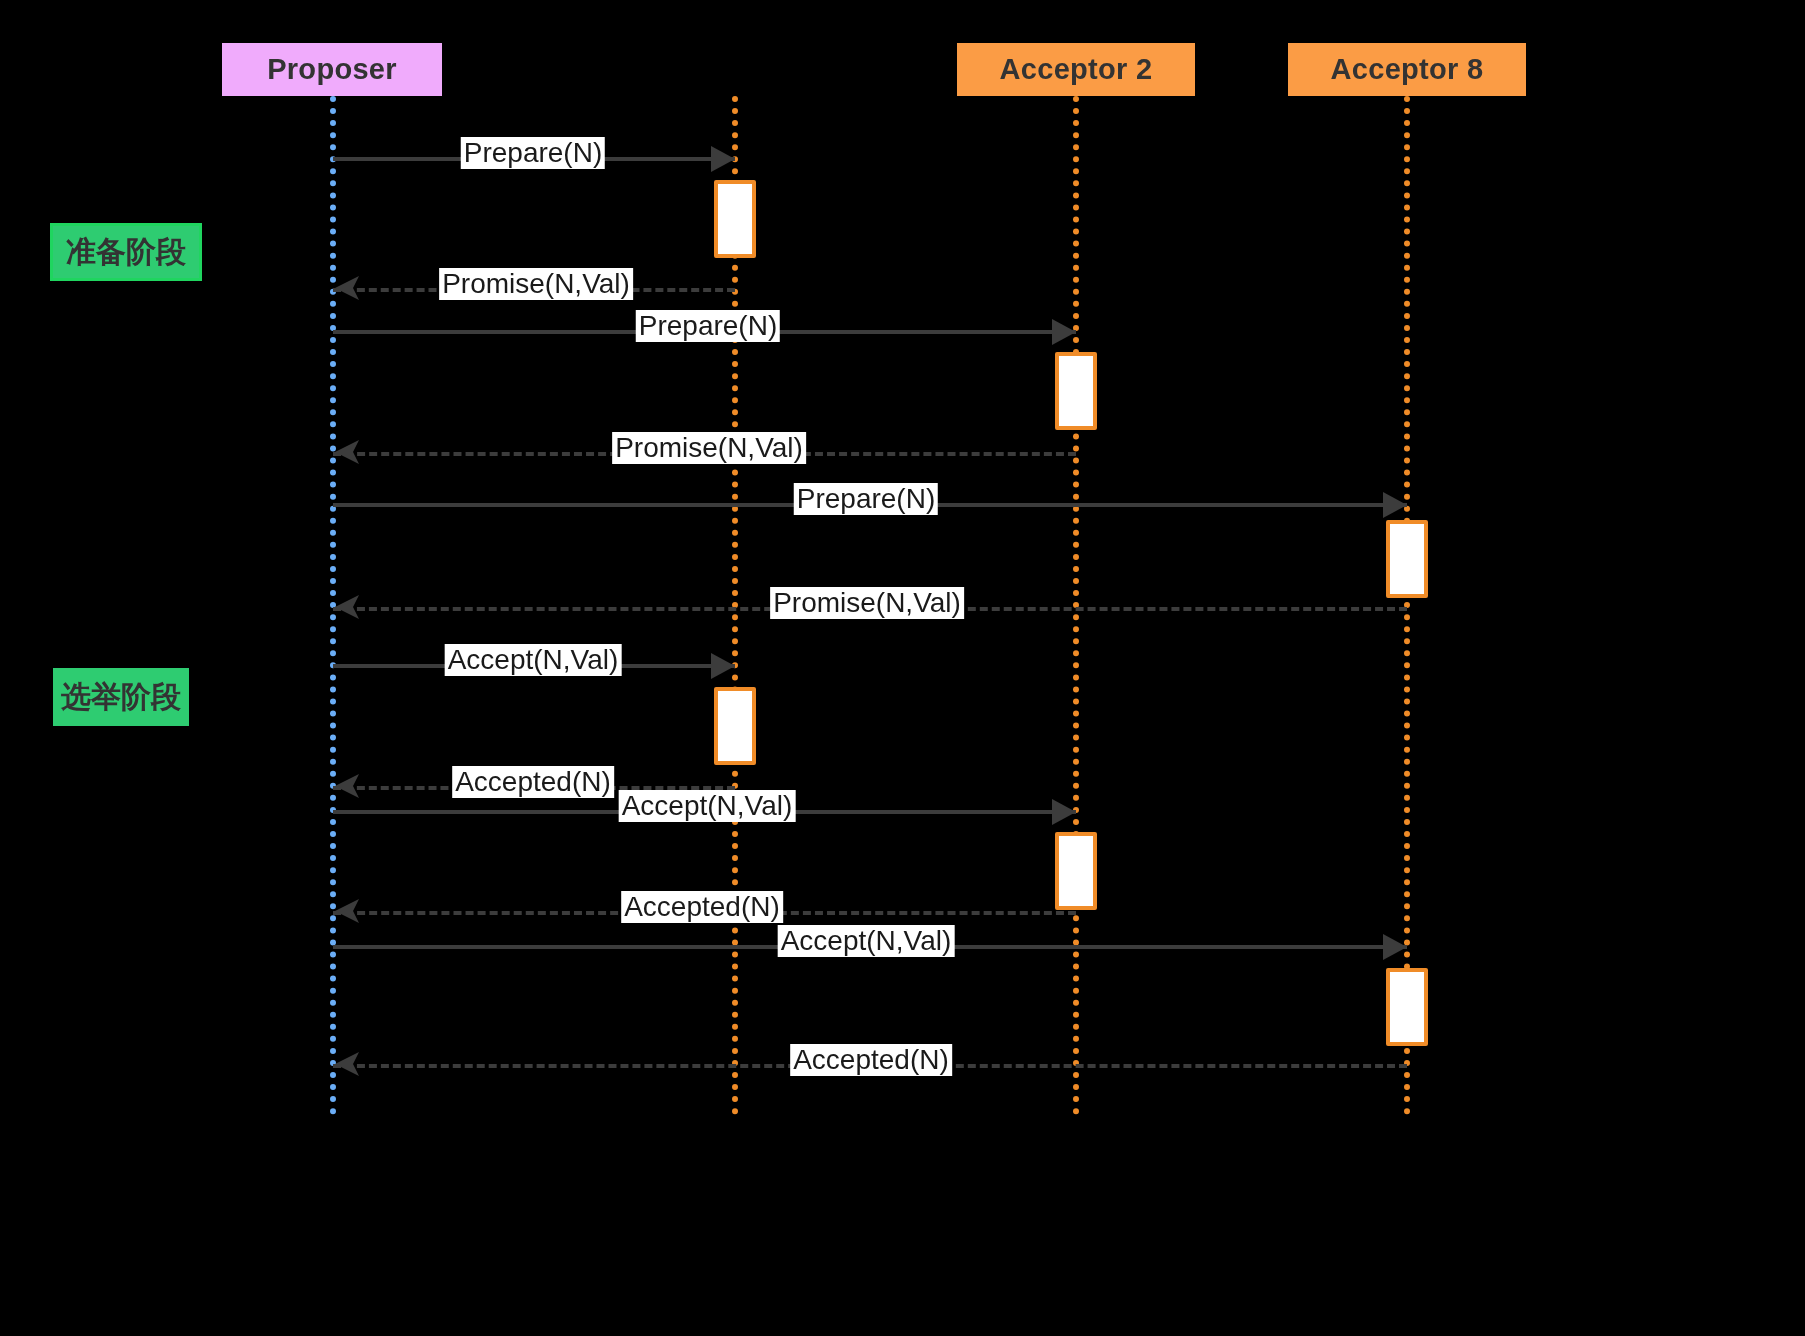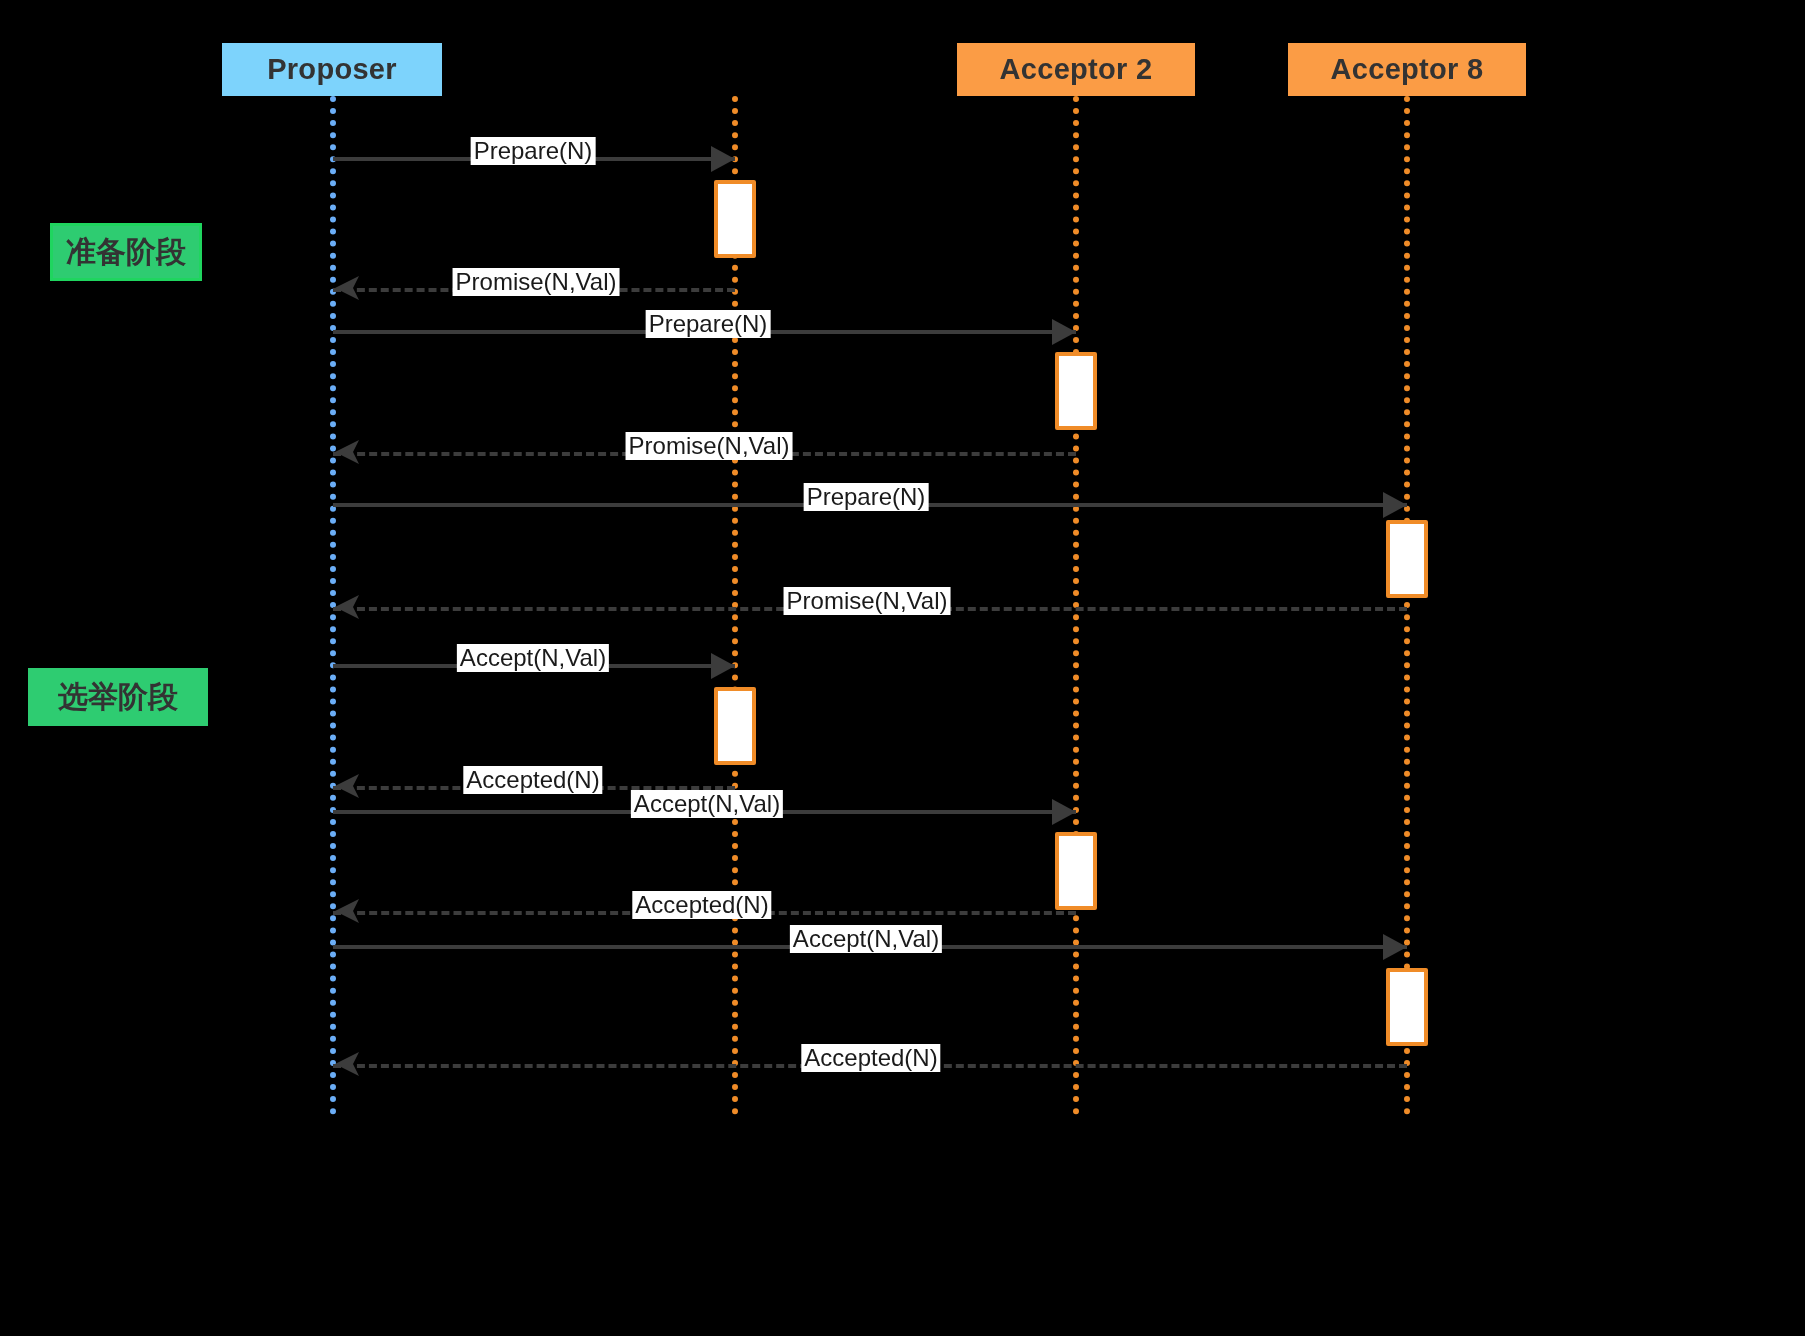--- a/index.html
+++ b/index.html
@@ -62,21 +62,21 @@
     border-left: 24px solid #3c3c3c;
   }
   .arrowhead-open {
     position: absolute;
     width: 26px; height: 26px;
   }
   .msg-label {
     position: absolute;
     background: #ffffff;
     color: #1a1a1a;
-    font-size: 24px;
+    font-size: 28px;
     line-height: 1.08;
     padding: 1px 3px;
     white-space: nowrap;
     transform: translateX(-50%);
   }
   .phase-label {
     position: absolute;
     box-sizing: border-box;
     display: flex;
     align-items: center;
@@ -142,18 +142,18 @@
     <div class="arrowhead-open" style="top: 1051px; left: 333px;"><svg width="26" height="26" viewBox="0 0 26 26">
         <path d="M26 1 L2 13 L26 25 L20 13 Z" fill="#3c3c3c"></path>
       </svg></div>
     <div class="msg-label" style="left: 871px; top: 1044px;">Accepted(N)</div>
     <div class="activation" style="left: 714px; top: 180px; width: 42px; height: 78px; border-color: rgb(240, 140, 40);"></div>
     <div class="activation" style="left: 1055px; top: 352px; width: 42px; height: 78px; border-color: rgb(240, 140, 40);"></div>
     <div class="activation" style="left: 1386px; top: 520px; width: 42px; height: 78px; border-color: rgb(240, 140, 40);"></div>
     <div class="activation" style="left: 714px; top: 687px; width: 42px; height: 78px; border-color: rgb(240, 140, 40);"></div>
     <div class="activation" style="left: 1055px; top: 832px; width: 42px; height: 78px; border-color: rgb(240, 140, 40);"></div>
     <div class="activation" style="left: 1386px; top: 968px; width: 42px; height: 78px; border-color: rgb(240, 140, 40);"></div>
-    <div class="participant-box" style="left: 222px; top: 43px; width: 220px; height: 53px; background: #7dd3fc;">Proposer</div>
+    <div class="participant-box" style="left: 222px; top: 43px; width: 220px; height: 53px; background: #f0abfc;">Proposer</div>
     <div class="participant-box" style="left: 957px; top: 43px; width: 238px; height: 53px; background: rgb(251, 156, 69);">Acceptor 2</div>
     <div class="participant-box" style="left: 1288px; top: 43px; width: 238px; height: 53px; background: rgb(251, 156, 69);">Acceptor 8</div>
     <div class="phase-label" style="left: 50px; top: 223px; width: 152px; height: 58px; background: rgb(46, 204, 113); border: 3px solid rgb(31, 213, 95);">准备阶段</div>
-    <div class="phase-label" style="left: 28px; top: 668px; width: 180px; height: 58px; background: rgb(46, 204, 113); border: 3px solid rgb(46, 204, 113);">选举阶段</div>
+    <div class="phase-label" style="left: 53px; top: 668px; width: 136px; height: 58px; background: rgb(46, 204, 113); border: 3px solid rgb(46, 204, 113);">选举阶段</div>
   </div>
 
 </body></html>

